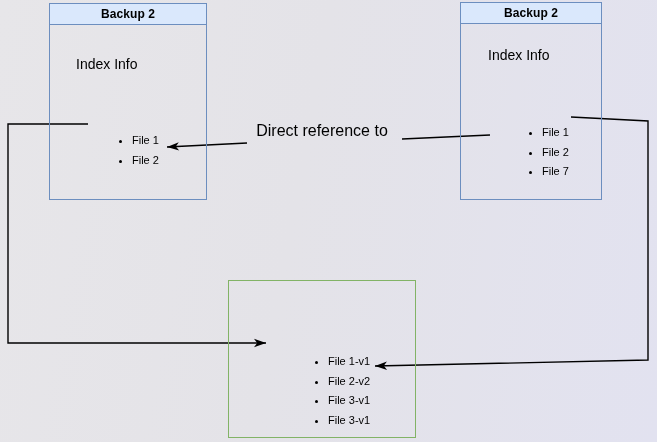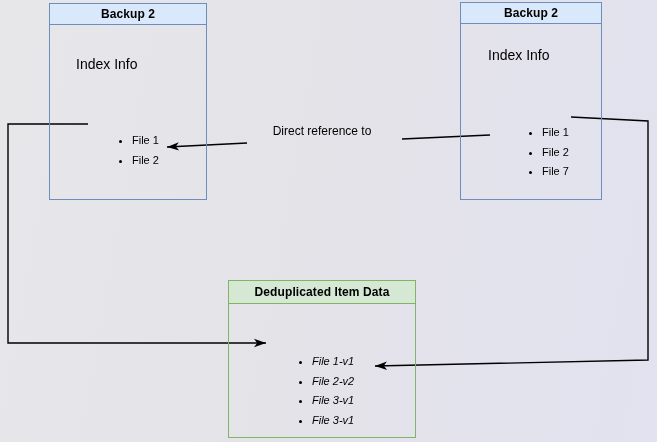--- a/index.html
+++ b/index.html
@@ -73,21 +73,21 @@
     line-height: 19.5px;
     white-space: nowrap;
   }
   ul.file-list li::marker { font-size: 11px; }
   .annotation {
     position: absolute;
     left: 322px;
     top: 123px;
     transform: translateX(-50%);
     text-align: center;
-    font-size: 12px;
+    font-size: 16px;
     line-height: 16px;
     white-space: nowrap;
   }
 </style>
 </head>
 <body>
 
 <div class="canvas">
 
   <svg class="connectors" viewBox="0 0 657 442" xmlns="http://www.w3.org/2000/svg">
@@ -119,24 +119,21 @@
     </div>
     <div class="index-label" style="left:27px; top:44px;">Index Info</div>
     <ul class="file-list" style="left:41px; top:104px;">
         <li>File 1</li>
         <li>File 2</li>
         <li>File 7</li>
       </ul>
   </div>
 
   <div class="shape green" style="left:228px; top:280px; width:188px; height:158px;">
-    <div class="shape-header">
-      <span>Deduplicated Item Data</span>
-    </div>
-    <ul class="file-list" style="left:43px; top:55px;font-style:italic;">
+    <ul class="file-list" style="left:59px; top:55px;">
         <li>File 1-v1</li>
         <li>File 2-v2</li>
         <li>File 3-v1</li>
         <li>File 3-v1</li>
       </ul>
   </div>
 
   <div class="annotation">
     <span>Direct reference to</span><br>
   </div>

